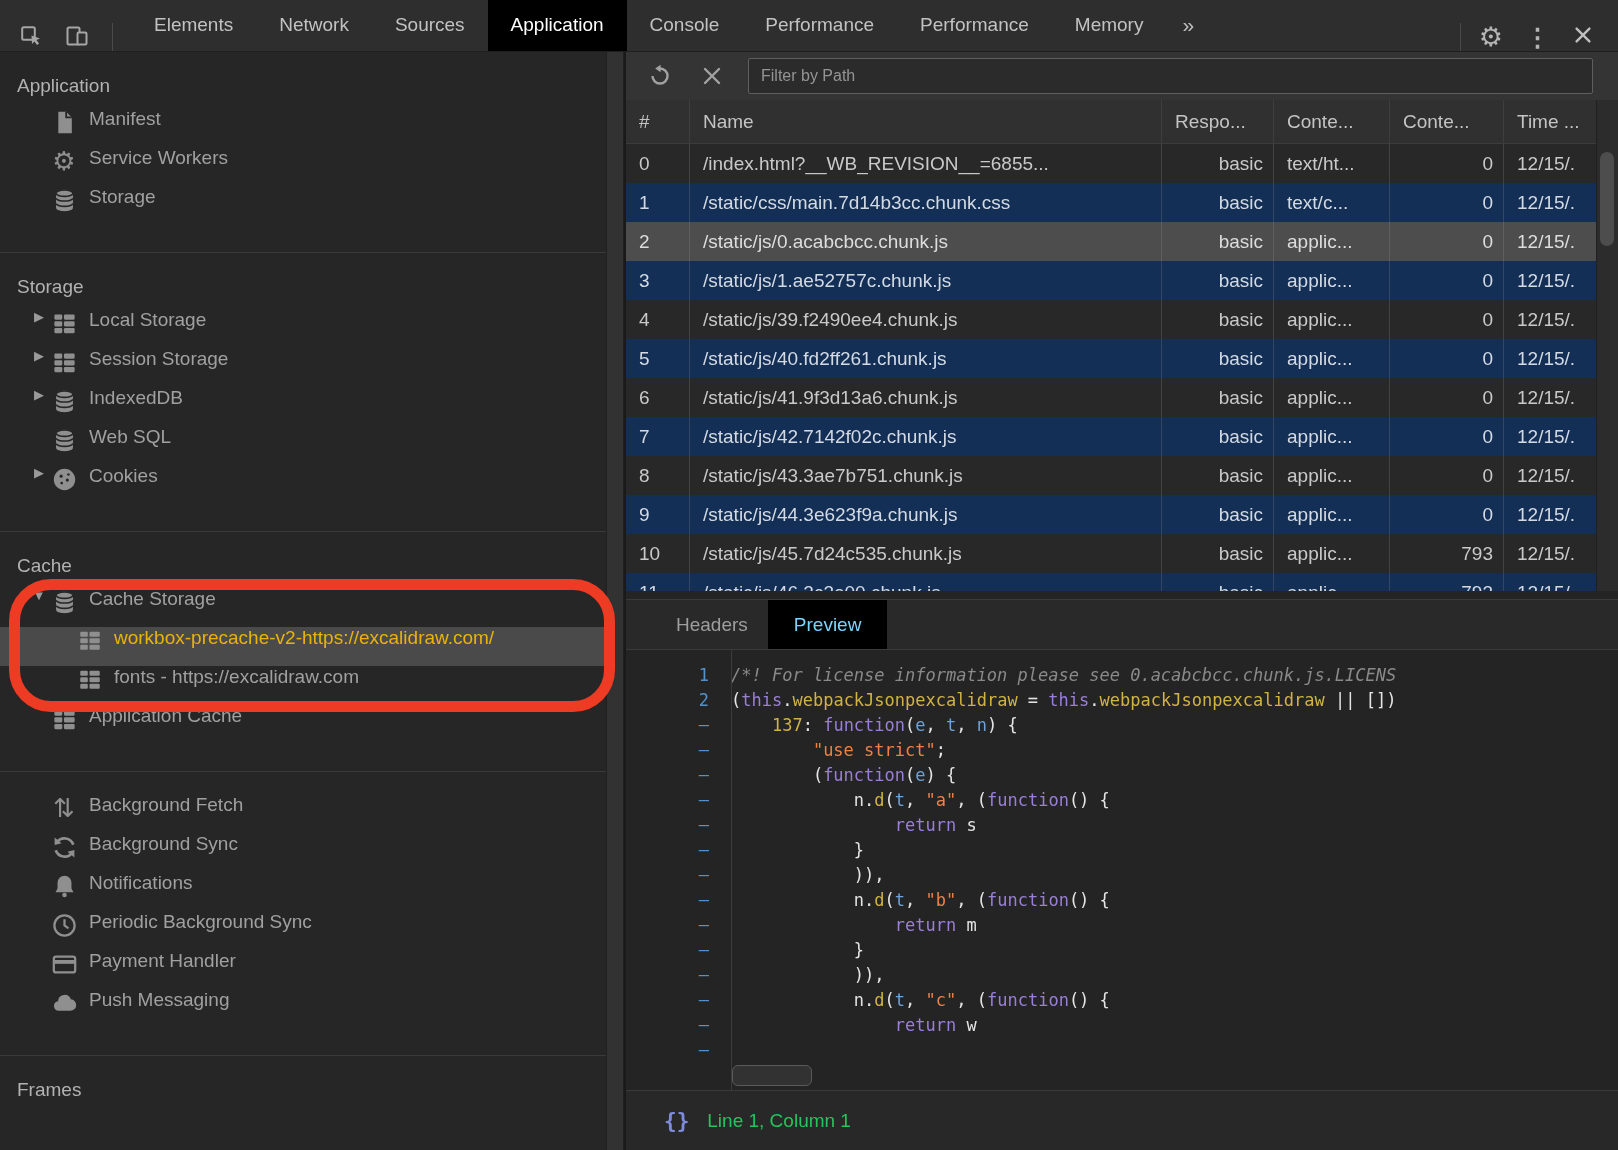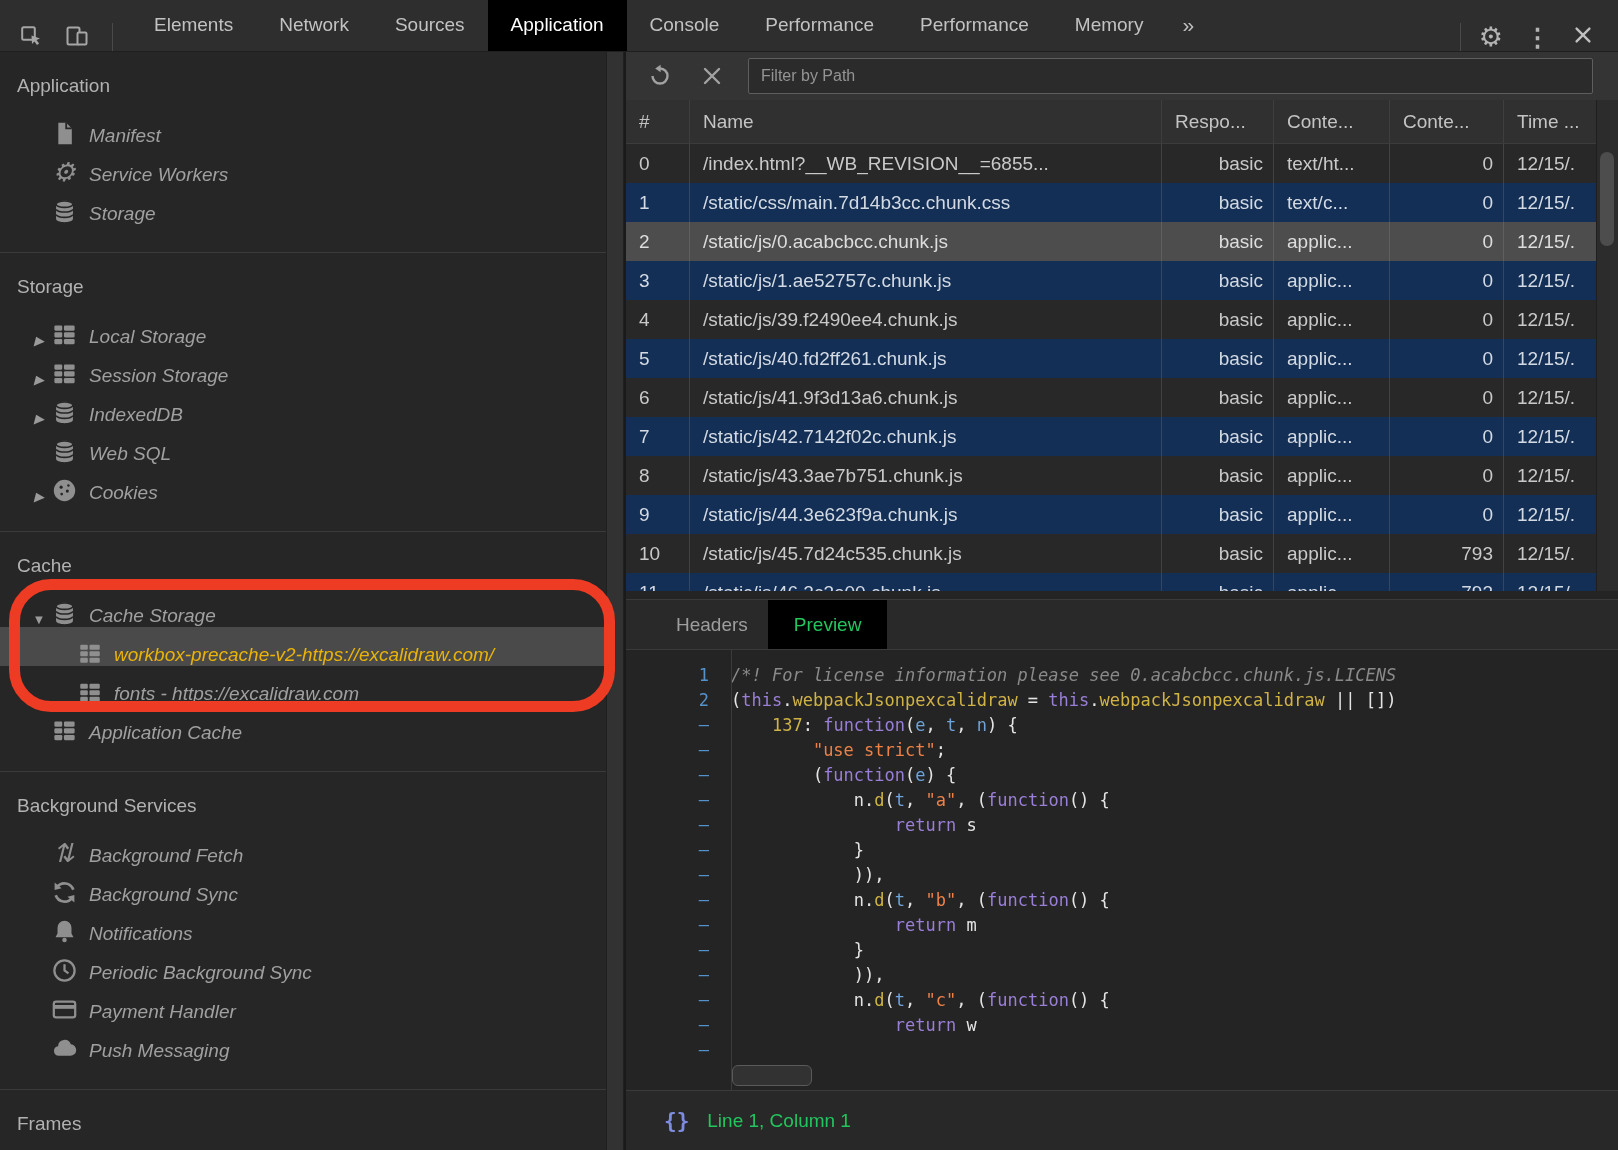--- a/index.html
+++ b/index.html
@@ -23,21 +23,21 @@
   .tb-close svg { width:22px; height:22px; }
 
   
   .sidebar { position:absolute; left:0; top:52px; width:606px; bottom:0; background:#262626; overflow:hidden; }
   .side-scrollbar { position:absolute; left:606px; top:52px; width:18px; bottom:0; background:#323232;
                     border-left:1px solid #202020; border-right:1px solid #202020; }
   .panel-divider { position:absolute; left:624px; top:52px; width:2px; bottom:0; background:#1a1a1a; }
   .section { padding:22px 0 27px 0; border-bottom:1px solid #3a3a3a; }
   .section:last-child { border-bottom:none; }
   .sec-header { font-size:19px; color:#b2b2b2; padding-left:17px; height:34px; line-height:24px; }
-  .side-item { height:39px; display:flex; align-items:flex-end; font-size:19px; color:#a0a0a0; cursor:default; white-space:nowrap;font-style:italic; }
+  .side-item { height:39px; display:flex; align-items:flex-start; font-size:19px; color:#a0a0a0; cursor:default; white-space:nowrap; }
   .side-item .exp { flex:none; width:22px; margin-left:28px; font-size:13px; color:#9a9a9a; text-align:center; }
   .side-item.child .exp { margin-left:55px; }
   .side-item .s-icon { flex:none; width:28px; height:28px; margin-right:11px; color:#8f8f8f;
                        display:flex; align-items:center; justify-content:center; }
   .side-item .s-icon svg { width:27px; height:27px; }
   .side-item .s-icon .glyph { font-size:26px; line-height:1; }
   .side-item.child .s-icon { width:26px; height:26px; }
   .side-item.selected { background:#4a4a4a; color:#eab308; }
 
   
@@ -71,21 +71,21 @@
   .c3 { width:116px; flex:none; }
   .c4 { width:114px; flex:none; }
   .c5 { flex:1; border-right:none; }
   .vscroll { position:absolute; top:48px; right:0; width:22px; height:491px; background:#2c2c2c; border-left:1px solid #1f1f1f; }
   .vscroll .thumb { position:absolute; top:52px; left:3px; width:14px; height:94px; background:#4d4d4d; border-radius:7px; }
 
   
   .bottom-pane { position:absolute; left:0; right:0; top:547px; bottom:0; border-top:1px solid #3a3a3a; background:#242424; }
   .pane-tabs { height:50px; background:#292929; border-bottom:1px solid #3a3a3a; display:flex; align-items:stretch; padding-left:40px; }
   .p-tab { font-size:19px; color:#9e9e9e; display:flex; align-items:center; padding:0 10px; margin-right:10px; }
-  .p-tab.active { background:#000; color:#22c55e; padding:16px 26px; }
+  .p-tab.active { background:#000; color:#7dd3fc; padding:16px 26px; }
   .code { position:relative; padding-top:13px; font-family:"DejaVu Sans Mono", monospace; font-size:17px; line-height:25px; height:441px; overflow:hidden; }
   .gutter-line { position:absolute; left:105px; top:0; bottom:0; width:1px; background:#3b3b3b; }
   .code-line { display:flex; white-space:pre; }
   .code-line .g { flex:none; width:105px; text-align:right; padding-right:22px; color:#5492cc; }
   .code-line .t { flex:1; overflow:hidden; white-space:pre; }
   .tok-pl  { color:#e4e4e4; }
   .tok-kw  { color:#9a7fd8; }
   .tok-prop{ color:#d0b344; }
   .tok-str { color:#ee8147; }
   .tok-var { color:#6ea2d8; }
@@ -297,21 +297,20 @@
                 <rect x="11.5" y="10" width="9.5" height="4.6" rx="1"></rect>
                 <rect x="3" y="16" width="7" height="4.6" rx="1"></rect>
                 <rect x="11.5" y="16" width="9.5" height="4.6" rx="1"></rect>
               </g>
             </svg>
           </span>
           <span>Application Cache</span>
         </div>
       </div>
       <div class="section">
-        <div class="sec-header">Background Services</div>
         <div class="side-item">
           <span class="exp"></span>
           <span class="s-icon">
             <span class="glyph">⇅</span>
           </span>
           <span>Background Fetch</span>
         </div>
         <div class="side-item">
           <span class="exp"></span>
           <span class="s-icon">

